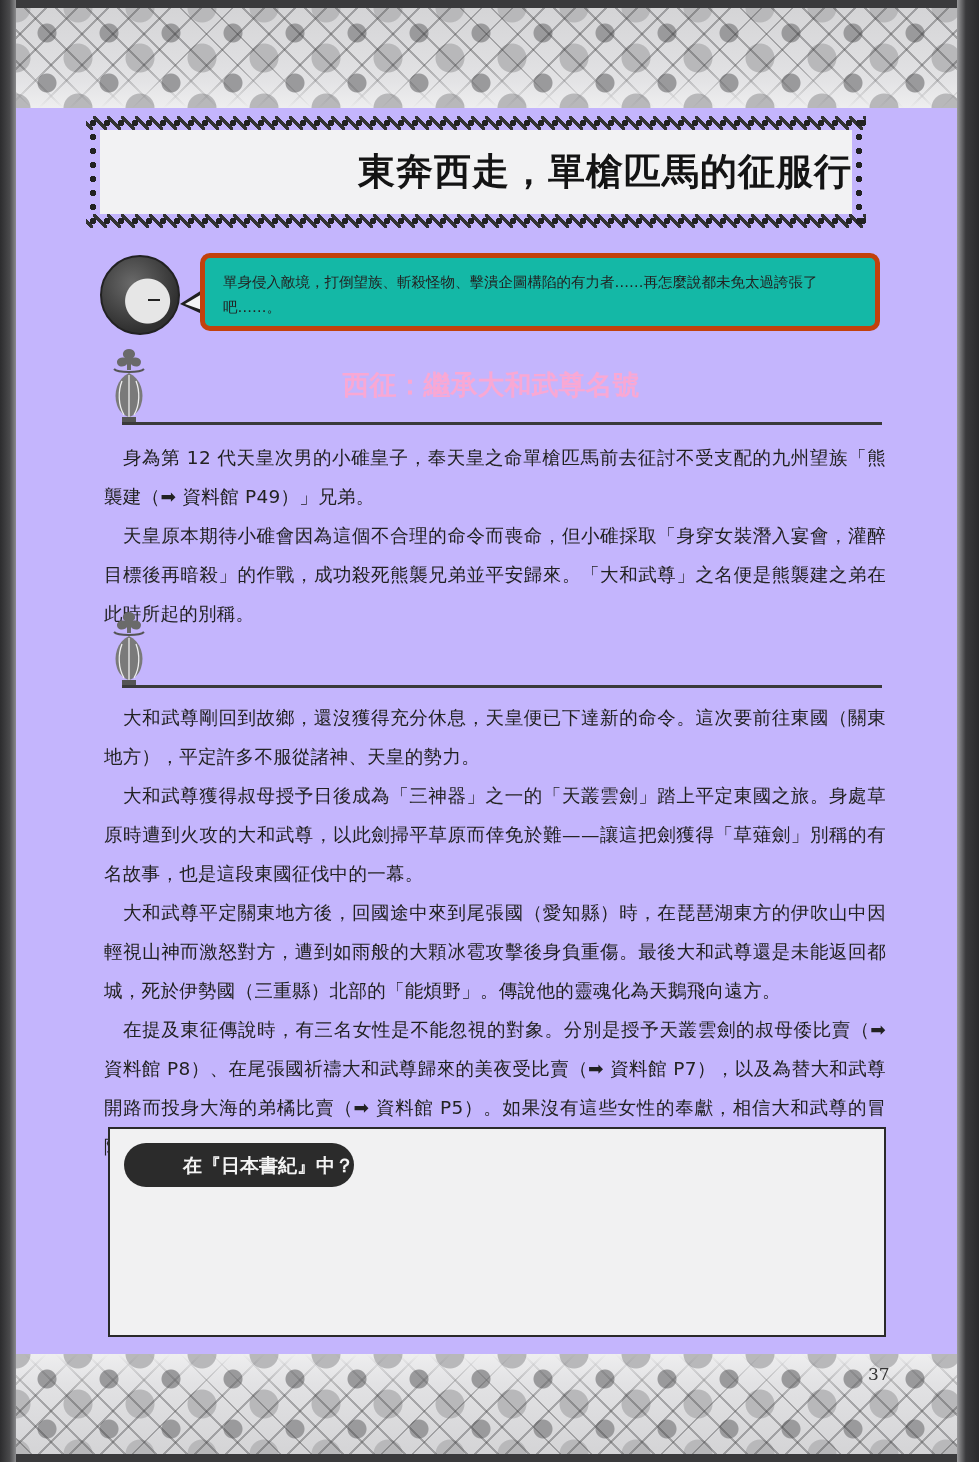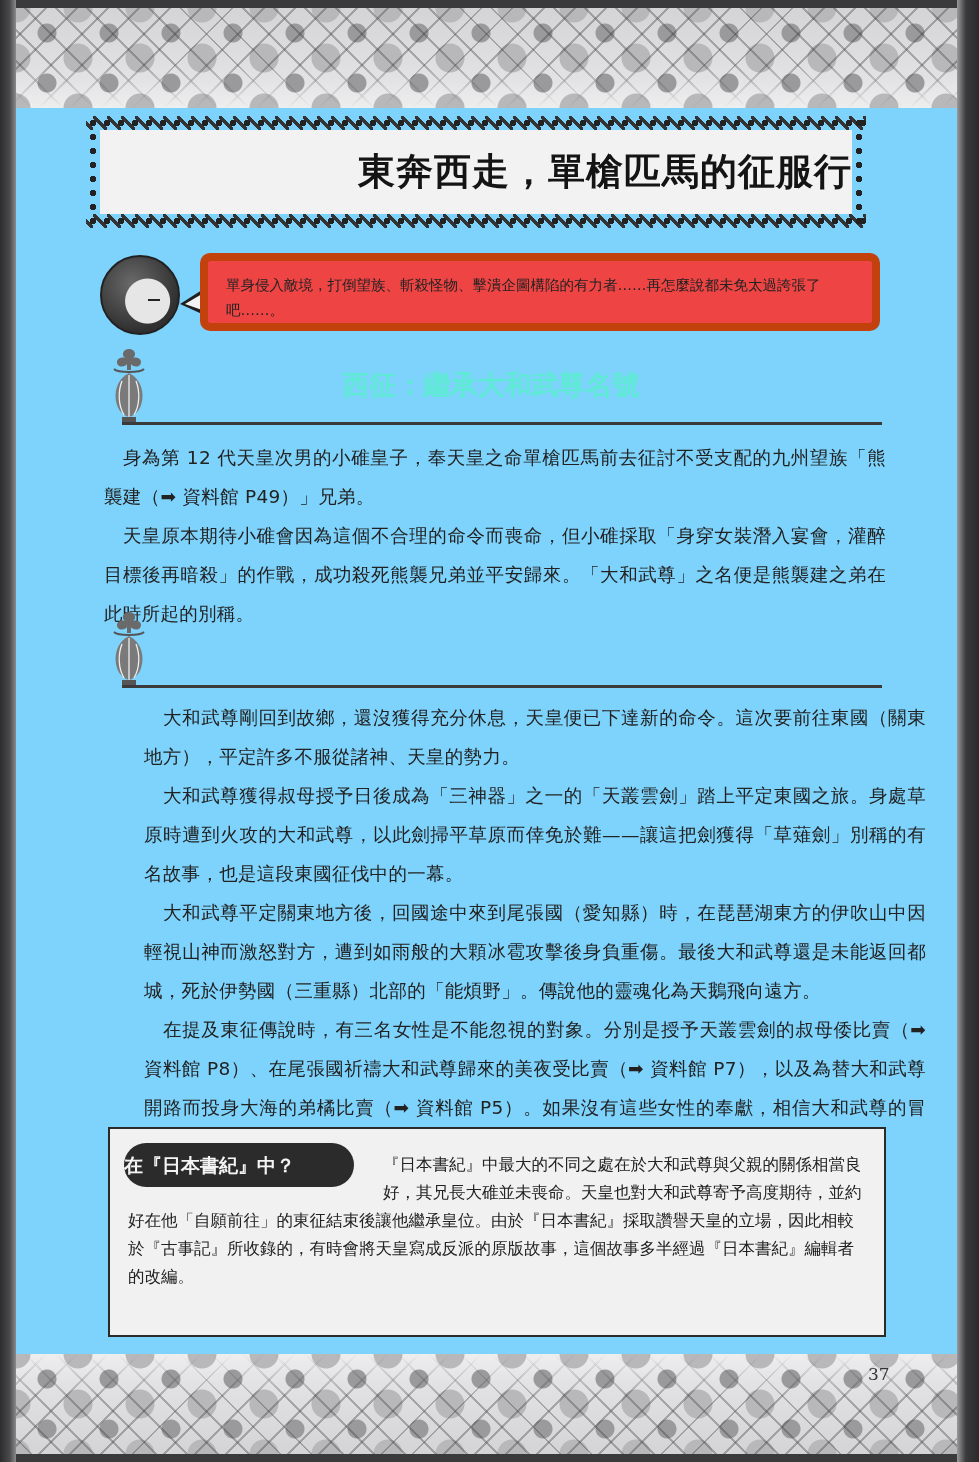--- a/index.html
+++ b/index.html
@@ -1,21 +1,21 @@
 <!DOCTYPE html>
 <html><head>
 <meta charset="utf-8">
 <style>
   * { box-sizing: border-box; margin: 0; padding: 0; }
   html, body { width: 979px; height: 1462px; overflow: hidden; background: #3a3a3c; }
   body { position: relative; font-family: "DejaVu Sans", "Liberation Sans", sans-serif; color: #1e1e1e; }
 
   .spine-left { position: absolute; left: 0; top: 0; width: 16px; height: 1462px; background: linear-gradient(90deg, #2c2c2e, #4a4a4c 60%, #8a8a8c); }
   .spine-right { position: absolute; right: 0; top: 0; width: 22px; height: 1462px; background: linear-gradient(90deg, #9a9a9c, #3a3a3c 40%, #2a2a2c); }
-  .page { position: absolute; left: 16px; top: 8px; width: 941px; height: 1446px; background: #7dd3fc; }
+  .page { position: absolute; left: 16px; top: 8px; width: 941px; height: 1446px; background: #c4b5fd; }
 
   .band { position: absolute; left: 0; width: 941px; height: 100px; overflow: hidden; }
   .band.top { top: 0; background:
       radial-gradient(circle at 50% 50%, #9a9a9c 0 9px, transparent 10px) 0 0/62px 50px,
       radial-gradient(circle at 50% 50%, #b8b8ba 0 14px, transparent 15px) 31px 25px/62px 50px,
       linear-gradient(180deg, #d4d4d6 0%, #e2e2e4 70%, #eeeeef 100%); }
   .band.top::after { content: ""; position: absolute; inset: 0;
       background: repeating-linear-gradient(45deg, transparent 0 10px, rgba(60,60,62,.35) 10px 12px, transparent 12px 22px),
                   repeating-linear-gradient(-45deg, transparent 0 10px, rgba(60,60,62,.35) 10px 12px, transparent 12px 22px);
       -webkit-mask: linear-gradient(180deg, #000 0 55%, transparent 100%); mask: linear-gradient(180deg, #000 0 55%, transparent 100%); }
@@ -40,38 +40,38 @@
       background: radial-gradient(circle, #222 0 3px, transparent 3.5px) 0 0/14px 14px; }
   .title-frame .deco.l { left: 0; } .title-frame .deco.r { left: auto; right: 0; }
   .title-frame .inner { position: absolute; left: 14px; right: 14px; top: 14px; bottom: 14px; background: #f2f2f3; display: flex; align-items: center; justify-content: flex-end; }
   .main-title { font-family: "DejaVu Serif", serif; font-weight: bold; font-size: 37px; letter-spacing: 1px; color: #141414; }
 
   
   .avatar { position: absolute; left: 100px; top: 255px; width: 80px; height: 80px; border-radius: 50%;
       background: radial-gradient(circle at 60% 58%, #e6e6e6 0 22px, transparent 23px),
                   radial-gradient(circle at 40% 35%, #6a6a6a, #303030 70%); border: 2px solid #222; overflow: hidden; }
   .avatar .eye { position: absolute; left: 46px; top: 42px; width: 12px; height: 2px; background: #222; }
-  .bubble { position: absolute; left: 200px; top: 253px; width: 680px; height: 78px; border: 8px solid #c2410c; border-radius: 10px; background: #ef4444; padding: 12px 14px 0 18px; }
+  .bubble { position: absolute; left: 200px; top: 253px; width: 680px; height: 78px; border: 5px solid #c2410c; border-radius: 10px; background: #14b8a6; padding: 12px 14px 0 18px; }
   .bubble-tail { position: absolute; left: 180px; top: 290px; width: 0; height: 0; border-top: 14px solid transparent; border-bottom: 10px solid transparent; border-right: 22px solid #1f1f1f; }
   .bubble-tail::after { content: ""; position: absolute; left: 5px; top: -10px; border-top: 10px solid transparent; border-bottom: 6px solid transparent; border-right: 17px solid #f3f3f4; }
   .bubble-text { font-size: 14.5px; line-height: 25px; color: #222; }
 
   
   .section-head { position: absolute; left: 100px; width: 782px; height: 80px; }
   .section-head .emblem { position: absolute; left: 0; top: 0; width: 58px; height: 80px; }
   .section-head .rule { position: absolute; left: 22px; right: 0; bottom: 0; height: 3px; background: #3a3a3a; }
-  .section-title { position: absolute; left: 0; right: 0; top: 22px; text-align: center; font-family: "DejaVu Serif", serif; font-weight: bold; font-size: 27px; color: #5eead4; }
+  .section-title { position: absolute; left: 0; right: 0; top: 22px; text-align: center; font-family: "DejaVu Serif", serif; font-weight: bold; font-size: 27px; color: #f9a8d4; }
 
   
   .body-block { position: absolute; left: 104px; width: 782px; }
   .para { font-size: 18.5px; line-height: 39px; text-indent: 19px; color: #222; letter-spacing: .3px; text-align: justify; }
 
   
   .note-box { position: absolute; left: 108px; top: 1127px; width: 778px; height: 210px; border: 2px solid #2a2a2a; background: #f1f1f2; }
-  .note-pill { position: absolute; left: 14px; top: 14px; width: 230px; height: 44px; border-radius: 22px; background: #2b2b2b; color: #f4f4f4; font-size: 19px; line-height: 44px; text-align: left; font-weight: bold; }
+  .note-pill { position: absolute; left: 14px; top: 14px; width: 230px; height: 44px; border-radius: 22px; background: #2b2b2b; color: #f4f4f4; font-size: 19px; line-height: 44px; text-align: right; font-weight: bold; }
   .note-text { position: absolute; left: 18px; top: 22px; width: 742px; font-size: 16.5px; line-height: 28px; color: #222; }
   .note-text .float { float: left; width: 255px; height: 56px; }
   .note-text p { text-indent: 0; }
 </style>
 </head>
 <body>
 
 <div class="spine-left"></div>
 <div class="spine-right"></div>
 
@@ -118,26 +118,22 @@
 <div class="section-head" style="top:608px;">
   <svg class="emblem" viewBox="0 0 58 80">
     <path d="M29 4c-6 0-8 6-4 9-6-2-10 3-7 7 3 3 8 1 9-1v6h4v-6c1 2 6 4 9 1 3-4-1-9-7-7 4-3 2-9-4-9z" fill="#6a6a6a"></path>
     <path d="M14 24c4 4 26 4 30 0" stroke="#555" stroke-width="2" fill="none"></path>
     <path d="M29 28c-12 6-16 20-12 32 2 6 6 10 12 12 6-2 10-6 12-12 4-12 0-26-12-32z" fill="#7a7a7a"></path>
     <path d="M29 30v42M22 36c-4 10-4 24 2 34M36 36c4 10 4 24-2 34" stroke="#eee" stroke-width="1.3" fill="none"></path>
     <rect x="22" y="72" width="14" height="8" fill="#555"></rect>
   </svg>
   <div class="rule"></div>
 </div>
-<div class="body-block" style="top:698px;margin-left:40px;">
+<div class="body-block" style="top:698px;">
   <p class="para">大和武尊剛回到故鄉，還沒獲得充分休息，天皇便已下達新的命令。這次要前往東國（關東地方），平定許多不服從諸神、天皇的勢力。</p>
   <p class="para">大和武尊獲得叔母授予日後成為「三神器」之一的「天叢雲劍」踏上平定東國之旅。身處草原時遭到火攻的大和武尊，以此劍掃平草原而倖免於難——讓這把劍獲得「草薙劍」別稱的有名故事，也是這段東國征伐中的一幕。</p>
   <p class="para">大和武尊平定關東地方後，回國途中來到尾張國（愛知縣）時，在琵琶湖東方的伊吹山中因輕視山神而激怒對方，遭到如雨般的大顆冰雹攻擊後身負重傷。最後大和武尊還是未能返回都城，死於伊勢國（三重縣）北部的「能煩野」。傳說他的靈魂化為天鵝飛向遠方。</p>
   <p class="para">在提及東征傳說時，有三名女性是不能忽視的對象。分別是授予天叢雲劍的叔母倭比賣（➡ 資料館 P8）、在尾張國祈禱大和武尊歸來的美夜受比賣（➡ 資料館 P7），以及為替大和武尊開路而投身大海的弟橘比賣（➡ 資料館 P5）。如果沒有這些女性的奉獻，相信大和武尊的冒險應該會更早就失敗吧。</p>
 </div>
 
 <div class="note-box">
-  <div class="note-text">
-    <span class="float"></span>
-    <p>『日本書紀』中最大的不同之處在於大和武尊與父親的關係相當良好，其兄長大碓並未喪命。天皇也對大和武尊寄予高度期待，並約好在他「自願前往」的東征結束後讓他繼承皇位。由於『日本書紀』採取讚譽天皇的立場，因此相較於『古事記』所收錄的，有時會將天皇寫成反派的原版故事，這個故事多半經過『日本書紀』編輯者的改編。</p>
-  </div>
   <div class="note-pill">在『日本書紀』中？</div>
 </div>
 
 </body></html>

